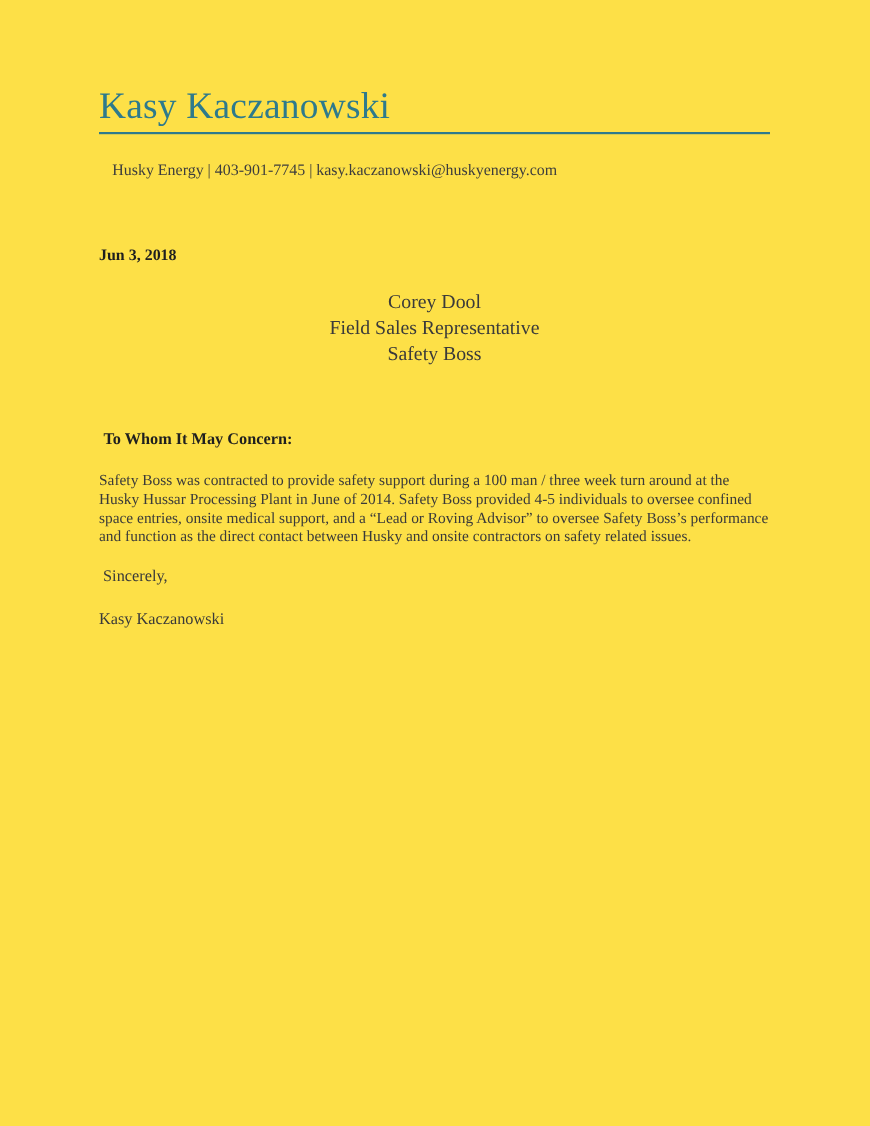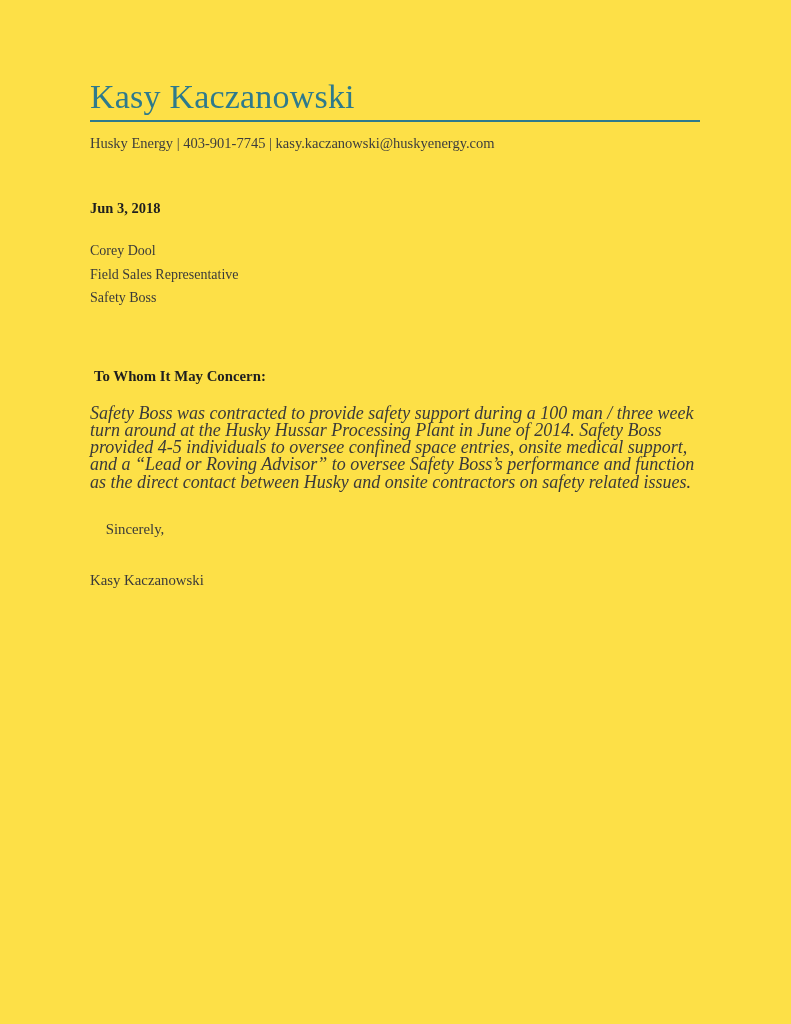--- a/index.html
+++ b/index.html
@@ -48,72 +48,72 @@
     width: 610px;
     height: 2px;
     background: #2e7a8c;
     margin: 0;
     border: 0;
   }
   .sender-contact {
     font-size: 14.5px;
     line-height: 20px;
     color: #3d3d3d;
-    margin: 0;
+    margin: 12px;
     padding-top: 11px;
     white-space: nowrap;
   }
 
   
   .letter-date {
     font-size: 14.5px;
     line-height: 19px;
     font-weight: bold;
     color: #1f1f1f;
     margin: 0;
     padding-top: 46px;
   }
 
   
   .recipient-block {
     padding-top: 21px;
   }
   .recipient-line {
-    font-size: 14px;
+    font-size: 18px;
     line-height: 23.5px;
     color: #3a3a3a;
     margin: 0;
+    text-align: center;
   }
 
   
   .salutation {
     font-size: 14.8px;
     line-height: 20px;
     font-weight: bold;
     color: #1f1f1f;
     margin: 4px;
     padding-top: 52px;
   }
 
   
   .body-paragraph {
-    font-size: 18px;
+    font-size: 14px;
     line-height: 17.3px;
     color: #3a3a3a;
     margin: 0;
     padding-top: 15px;
     text-align: left;
     width: 610px;
-    font-style: italic;
   }
   .closing {
     font-size: 14.8px;
     line-height: 17.3px;
     color: #3a3a3a;
-    margin: 12px;
+    margin: 0;
     padding-top: 18px;
     white-space: pre;
   }
   .signature-name {
     font-size: 14.8px;
     line-height: 17.3px;
     color: #3a3a3a;
     margin: 0;
     padding-top: 22px;
   }

